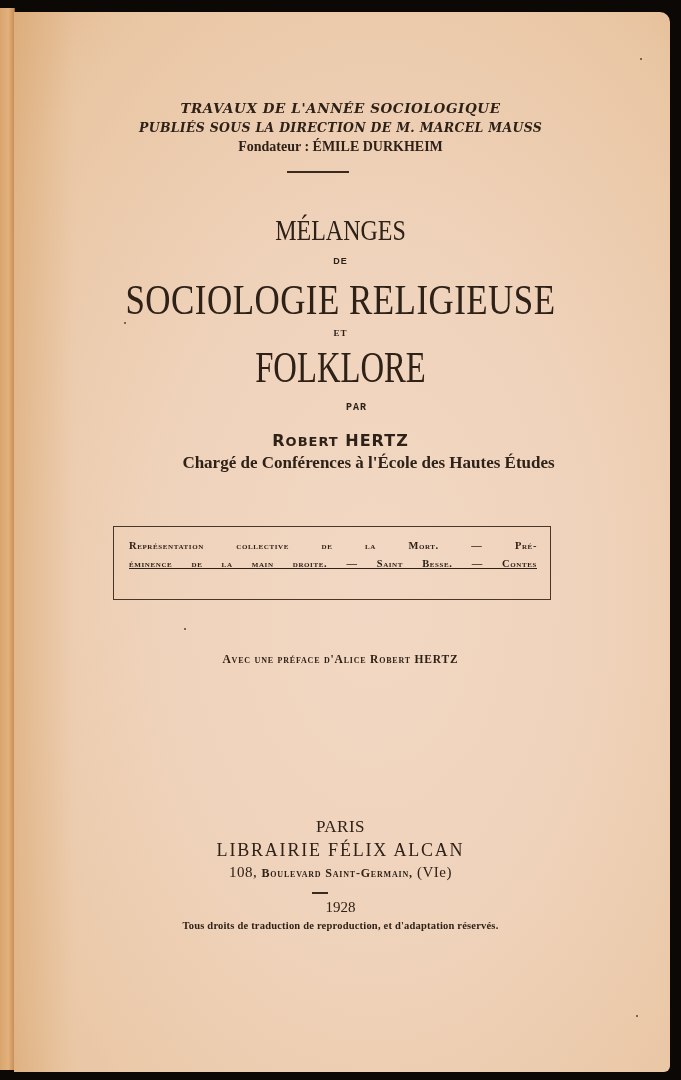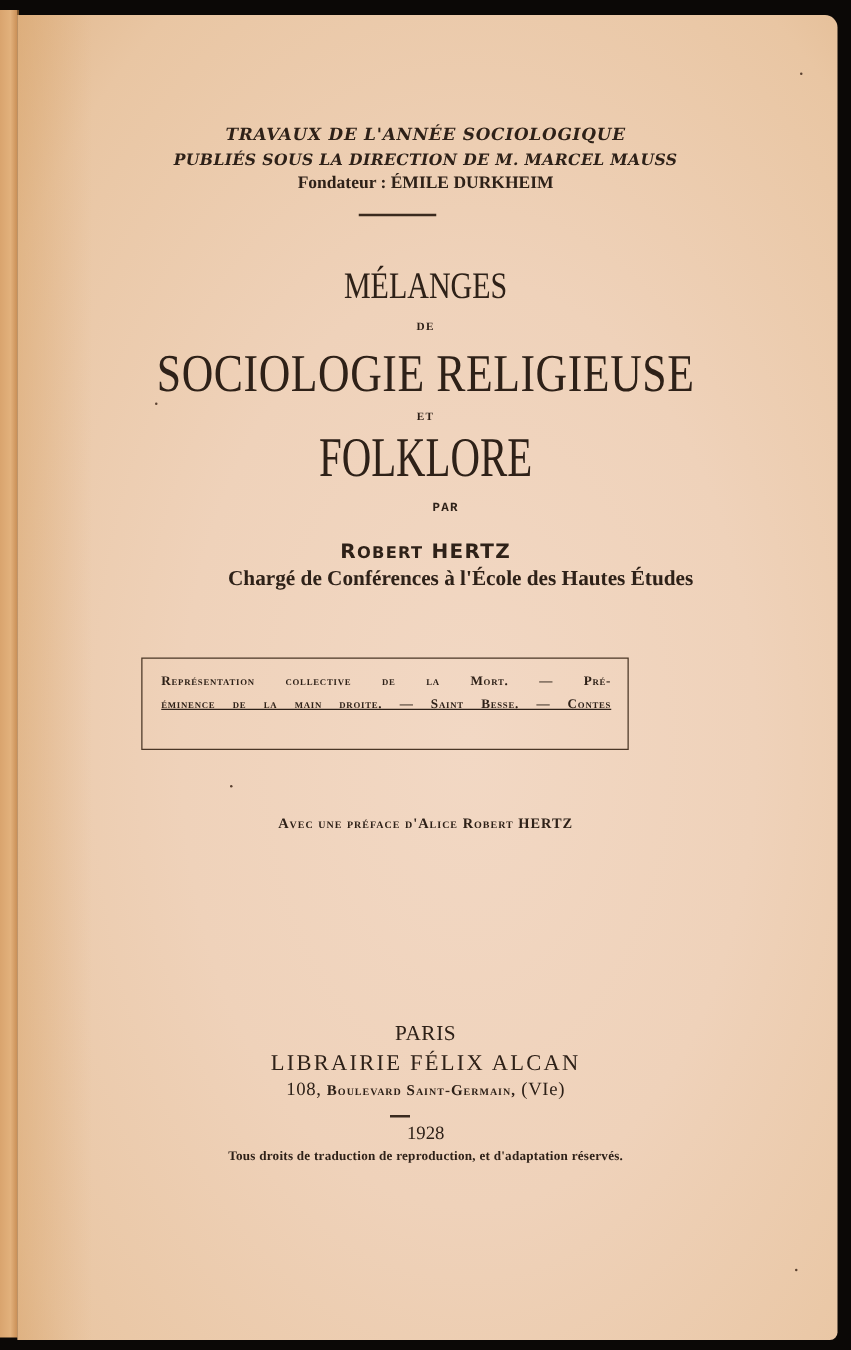--- a/index.html
+++ b/index.html
@@ -24,30 +24,30 @@
     .page::before {
       content: ""; position: absolute; left: 0; top: 0; width: 60px; height: 100%;
       background: linear-gradient(to right, rgba(214,160,100,0.45), rgba(214,160,100,0));
     }
     .center { position: absolute; left: 0; width: 681px; text-align: center; }
     .series1 { top: 100px; font-style: italic; font-weight: bold; font-size: 13.5px; letter-spacing: 0.6px; font-family: "DejaVu Serif", serif; }
     .series2 { top: 120px; font-style: italic; font-weight: bold; font-size: 12.5px; letter-spacing: 0.3px; }
     .founder { top: 139px; font-size: 14px; font-weight: bold; font-family: "Liberation Serif", serif; }
     .rule1 { position: absolute; left: 287px; top: 171px; width: 62px; height: 2px; background: #3a2a1e; }
     .t-melanges { top: 217px; font-size: 24px; font-family: "Liberation Serif", serif; letter-spacing: 0px; transform: scaleY(1.25); }
-    .t-de { top: 256px; font-size: 9px; font-weight: bold; font-family: Liberation Serif, serif; letter-spacing: 1px; }
+    .t-de { top: 256px; font-size: 9px; font-weight: bold; font-family: Liberation Sans, sans-serif; letter-spacing: 1px; }
     .t-socio { top: 277px; font-size: 38px; font-family: "Liberation Serif", serif; letter-spacing: 0.5px; transform: scaleY(1.12) scaleX(0.92); }
     .t-et { top: 328px; font-size: 9px; font-weight: bold; font-family: Liberation Serif, serif; letter-spacing: 1px; }
     .t-folk { top: 345px; font-size: 38px; font-family: "Liberation Serif", serif; transform: scaleY(1.18) scaleX(0.86); }
     .t-par { top: 402px; font-size: 10px; font-weight: bold; font-family: Liberation Mono, monospace; letter-spacing: 1px; padding-left: 16px; }
     .t-author { top: 431px; font-size: 16px; font-weight: bold; font-family: "DejaVu Sans", sans-serif; letter-spacing: 1px; }
     .t-author .sc { font-size: 13px; }
     .t-aff { top: 453px; font-size: 17px; font-weight: bold; font-family: "Liberation Serif", serif; margin-left: 28px; }
     .contents-box {
-      position: absolute; left: 113px; top: 526px; width: 390px; height: 74px;
+      position: absolute; left: 113px; top: 526px; width: 438px; height: 74px;
       border: 1.5px solid #4a3626; box-sizing: border-box;
       padding: 10px 13px 0 15px;
       font-family: "Liberation Serif", serif; font-size: 10.5px; font-weight: bold;
       line-height: 17.5px; letter-spacing: 0.6px; text-align: justify;
       text-align-last: justify;
     }
     .contents-box .line { display: block; text-align: justify; text-align-last: justify; white-space: nowrap; }
     .t-preface { top: 653px; font-size: 11.5px; font-weight: bold; font-family: "Liberation Serif", serif; letter-spacing: 0.8px; }
     .t-city { top: 817px; font-size: 17px; font-family: "Liberation Serif", serif; letter-spacing: 0.5px; }
     .t-publisher { top: 840px; font-size: 18px; font-family: Liberation Serif, serif; letter-spacing: 1.8px; }

